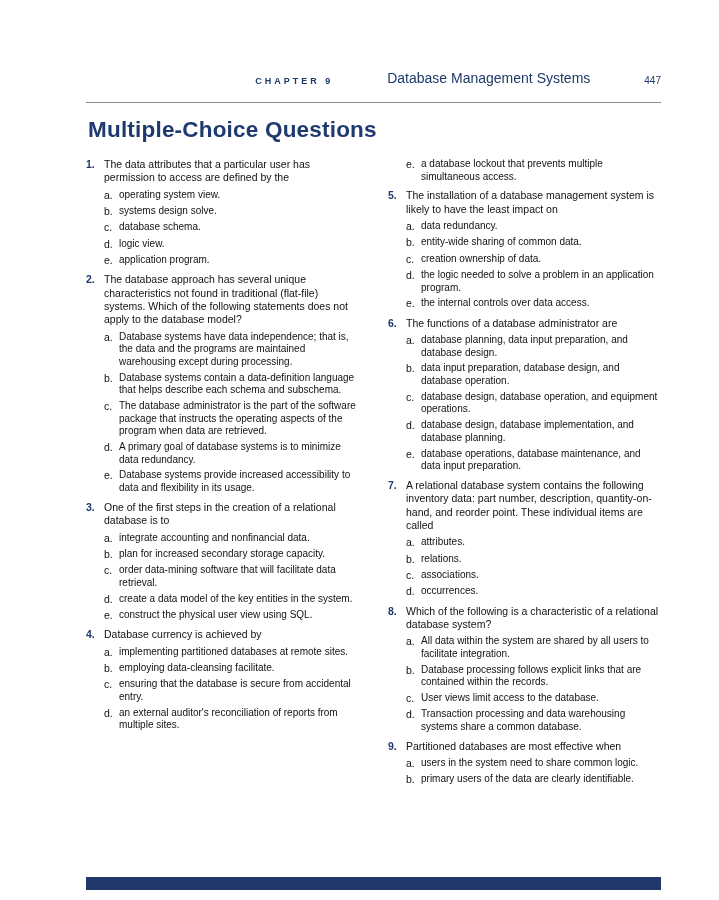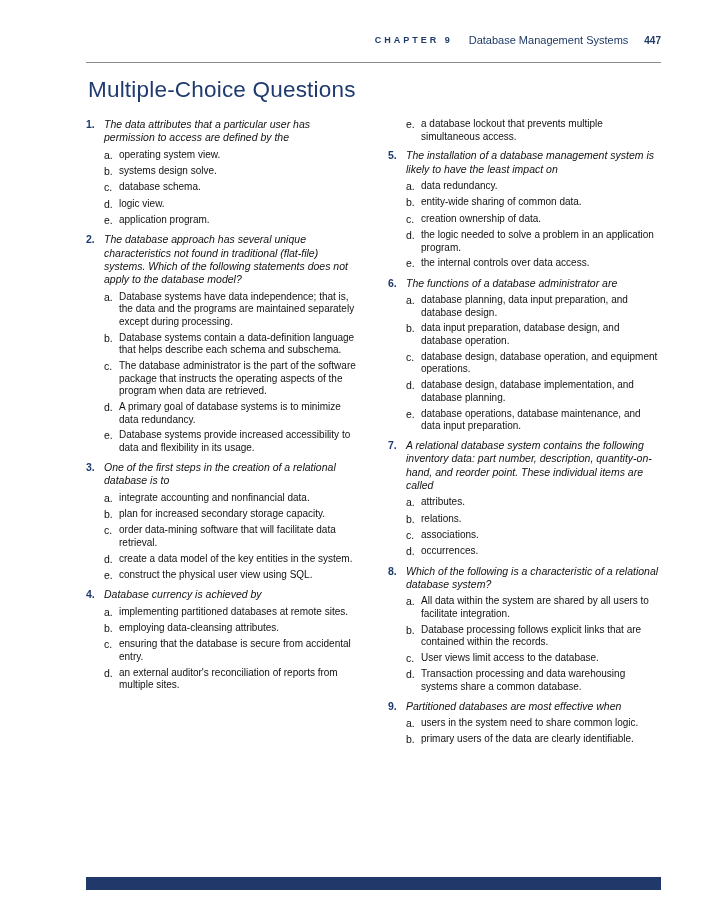--- a/index.html
+++ b/index.html
@@ -15,42 +15,42 @@
     margin: 0 auto;
     background: #ffffff;
     box-sizing: border-box;
     padding: 34px 58px 0 86px;
     overflow: hidden;
   }
   
   .running-head {
     display: flex;
     justify-content: flex-end;
-    align-items: center;
-    gap: 16px;
+    align-items: flex-end;
+    gap: 54px;
     color: #1e3a68;
     font-size: 9.5px;
   }
   .chapter-label {
     letter-spacing: 3px;
     font-weight: bold;
     font-size: 9px;
   }
-  .chapter-title { font-size: 11px; }
-  .page-number { font-weight: bold; font-size: 10px; }
+  .chapter-title { font-size: 14px; margin-top: 36px; }
+  .page-number { font-weight: normal; font-size: 10px; }
   .head-rule {
     border: none;
     border-top: 1px solid #8a8a8a;
     margin: 16px 0 0 0;
   }
   
   .section-title {
     color: #1f3a6e;
     font-size: 22.5px;
-    font-weight: normal;
+    font-weight: bold;
     letter-spacing: 0.2px;
     margin: 14px 0 15px 2px;
   }
   
   .columns {
     display: flex;
     gap: 30px;
   }
   .column {
     width: 272px;
@@ -67,21 +67,20 @@
     font-weight: bold;
     color: #1f3a6e;
     font-size: 10.5px;
     line-height: 1.27;
   }
   .q-stem {
     flex: 1;
     font-size: 10.5px;
     line-height: 1.27;
     color: #111111;
-    font-style: italic;
   }
   .options { margin-left: 18px; }
   .option {
     display: flex;
     margin-bottom: 3px;
   }
   .opt-letter {
     flex: 0 0 15px;
     width: 15px;
     font-size: 10.5px;
@@ -150,21 +149,21 @@
           </div>
         </div>
         <div class="question">
           <div class="q-head">
             <span class="q-num">2.</span>
             <span class="q-stem">The database approach has several unique characteristics not found in traditional (flat-file) systems. Which of the following statements does not apply to the database model?</span>
           </div>
           <div class="options">
             <div class="option">
               <span class="opt-letter">a.</span>
-              <span class="opt-text">Database systems have data independence; that is, the data and the programs are maintained separately except during processing.</span>
+              <span class="opt-text">Database systems have data independence; that is, the data and the programs are maintained warehousing except during processing.</span>
             </div>
             <div class="option">
               <span class="opt-letter">b.</span>
               <span class="opt-text">Database systems contain a data-definition language that helps describe each schema and subschema.</span>
             </div>
             <div class="option">
               <span class="opt-letter">c.</span>
               <span class="opt-text">The database administrator is the part of the software package that instructs the operating aspects of the program when data are retrieved.</span>
             </div>
             <div class="option">
@@ -210,21 +209,21 @@
             <span class="q-num">4.</span>
             <span class="q-stem">Database currency is achieved by</span>
           </div>
           <div class="options">
             <div class="option">
               <span class="opt-letter">a.</span>
               <span class="opt-text">implementing partitioned databases at remote sites.</span>
             </div>
             <div class="option">
               <span class="opt-letter">b.</span>
-              <span class="opt-text">employing data-cleansing attributes.</span>
+              <span class="opt-text">employing data-cleansing facilitate.</span>
             </div>
             <div class="option">
               <span class="opt-letter">c.</span>
               <span class="opt-text">ensuring that the database is secure from accidental entry.</span>
             </div>
             <div class="option">
               <span class="opt-letter">d.</span>
               <span class="opt-text">an external auditor's reconciliation of reports from multiple sites.</span>
             </div>
           </div>

